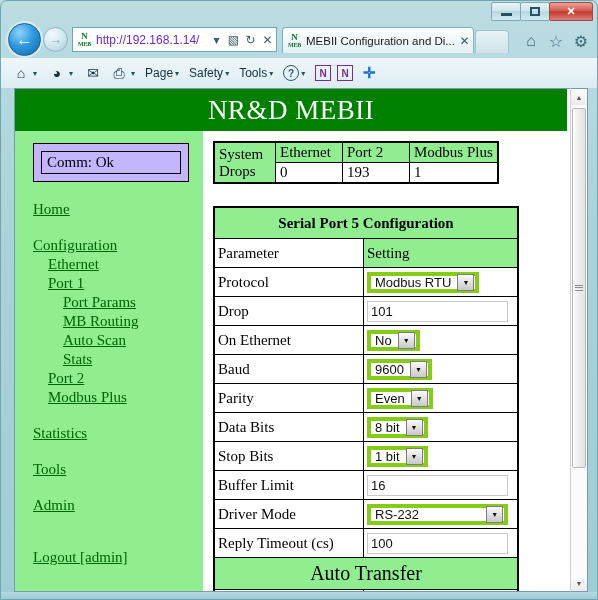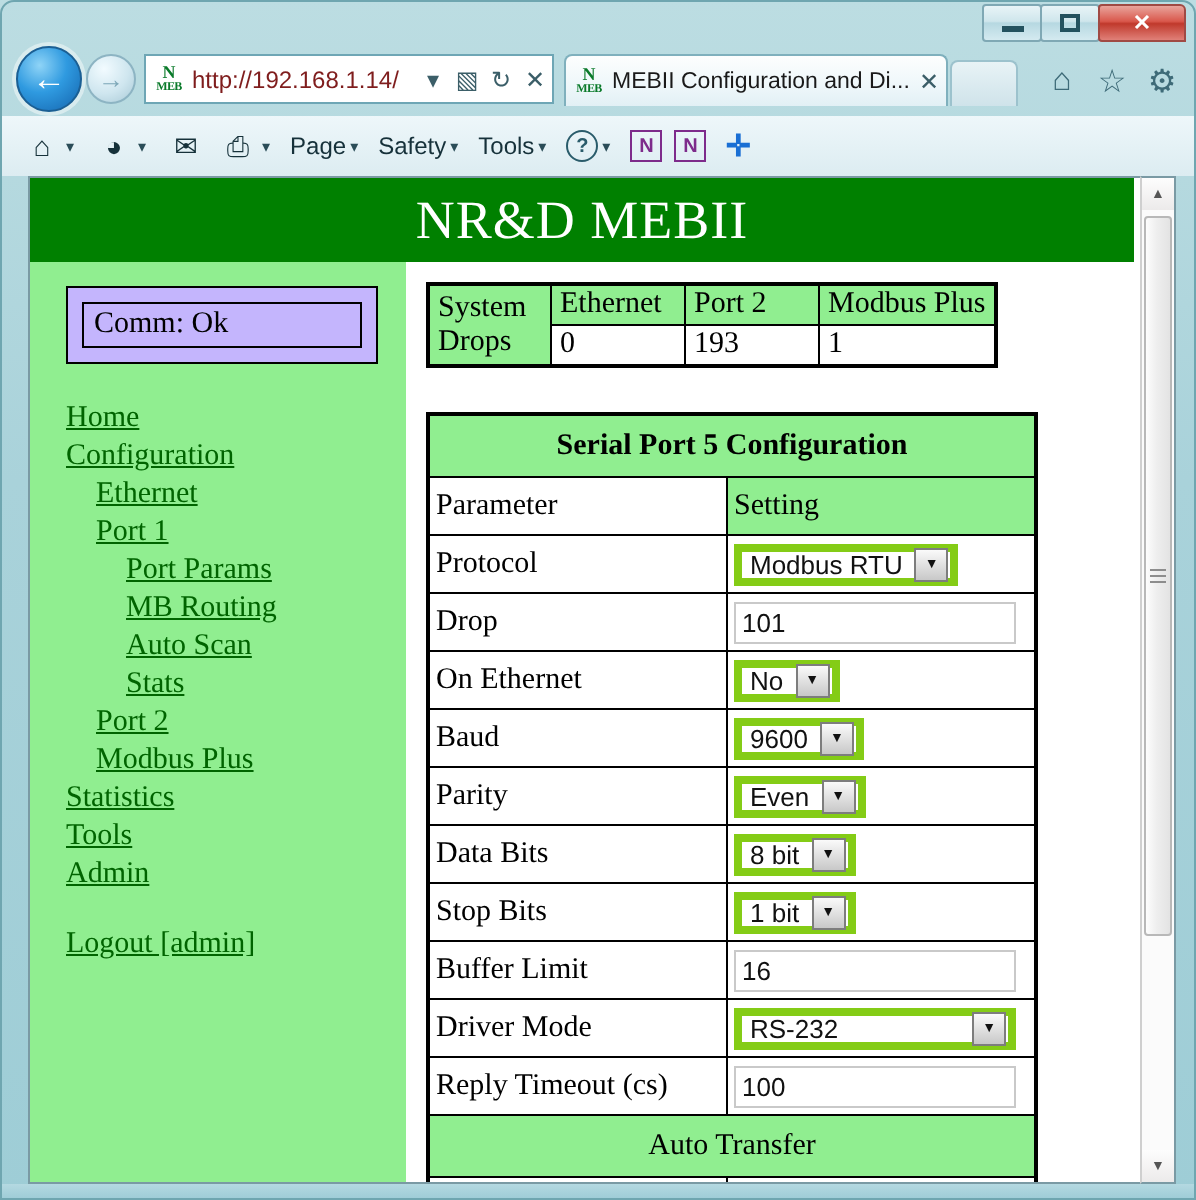--- a/index.html
+++ b/index.html
@@ -65,21 +65,21 @@
     display:flex;align-items:center;
   }
   .favicon{
     width:17px;height:17px;margin-left:3px;margin-right:3px;
     display:flex;flex-direction:column;align-items:center;justify-content:center;
     line-height:1;flex:none;
   }
   .favicon .fav-n{font-family:"Liberation Serif",serif;font-size:9px;color:#0a7a2a;font-weight:bold;}
   .favicon .fav-meb{font-family:"Liberation Serif",serif;font-size:6px;color:#0a7a2a;font-weight:bold;letter-spacing:-.3px;}
   #url-text{
-    flex:1;font-size:12px;color:#7f1d1d;white-space:nowrap;overflow:hidden;
+    flex:1;font-size:12px;color:#6d28d9;white-space:nowrap;overflow:hidden;
     font-family:"Liberation Sans",sans-serif;
   }
   .addr-icon{width:17px;height:22px;display:flex;align-items:center;justify-content:center;
     font-size:12px;color:#3b5e68;flex:none;}
   
   #tab{
     position:absolute;left:282px;top:5px;width:192px;height:26px;
     background:linear-gradient(to bottom,#fdfefe 0%,#eef7fa 60%,#e2f0f5 100%);
     border:1px solid #7fb0bd;border-bottom:none;border-radius:4px 4px 0 0;
     box-sizing:border-box;display:flex;align-items:center;
@@ -122,41 +122,41 @@
   }
   #comm-box{
     margin:12px 14px 0 18px;border:1px solid #000;padding:7px;background:#c4b5fd;
   }
   #comm-inner{border:1px solid #000;padding:2px 5px;font-size:15px;color:#000;}
   #navlinks{margin:18px 0 0 18px;}
   .navlink{
     display:block;color:#006400;text-decoration:underline;font-size:15px;line-height:19px;
     white-space:nowrap;
   }
-  .lvl1{margin-left:0;}
+  .lvl1{margin-left:0;margin-top:17px;}
   .lvl2{margin-left:15px;}
   .lvl3{margin-left:30px;}
   .spacer{height:16px;}
   #content{flex:1;background:#ffffff;padding:10px 0 0 10px;box-sizing:border-box;}
   
   table{border-collapse:collapse;font-family:"Liberation Serif",serif;}
   #drops-table{border:2px solid #000;margin-bottom:22px;}
   #drops-table td,#drops-table th{border:1px solid #000;font-size:15px;padding:1px 4px;font-weight:normal;text-align:left;}
   #drops-table .hdr{background:#90ee90;}
   #drops-table .rowlabel{background:#90ee90;width:52px;}
   #drops-table .val{background:#fff;min-width:58px;}
   #cfg-table{border:2px solid #000;width:306px;}
   #cfg-table td{border:1px solid #000;font-size:15px;padding:3px 3px;height:22px;}
   #cfg-table .title{
     background:#90ee90;text-align:center;font-weight:bold;font-size:15px;padding:4px;
   }
   #cfg-table .colhdr{background:#90ee90;}
   #cfg-table .pname{width:142px;background:#fff;}
   #cfg-table .pval{background:#fff;}
-  #cfg-table .section{background:#90ee90;text-align:center;font-size:15px;padding:4px;}
+  #cfg-table .section{background:#90ee90;text-align:center;font-size:20px;padding:4px;}
   .txtinput{
     width:96%;border:1px solid #c9c9c9;background:#fff;font-size:13px;
     font-family:"Liberation Sans",sans-serif;color:#111;padding:2px 3px;box-sizing:border-box;
   }
   .sel{
     display:inline-flex;align-items:center;border:4px solid #84cc16;background:#fff;
     font-family:"Liberation Sans",sans-serif;font-size:13px;color:#111;
     padding:1px 1px 1px 4px;box-sizing:border-box;height:21px;
   }
   .sel.wide{width:96%;justify-content:space-between;}

